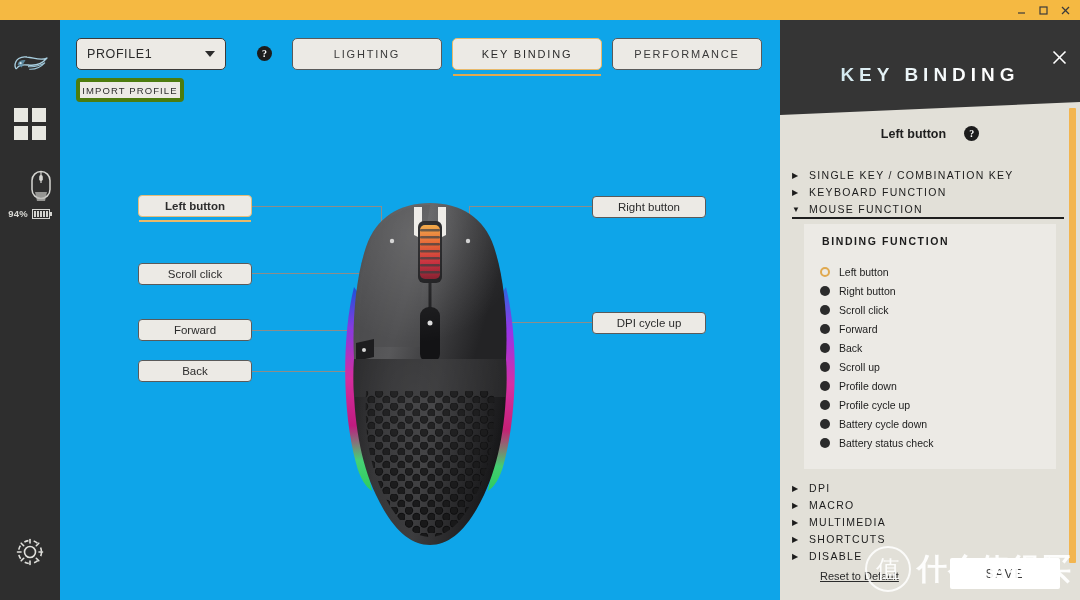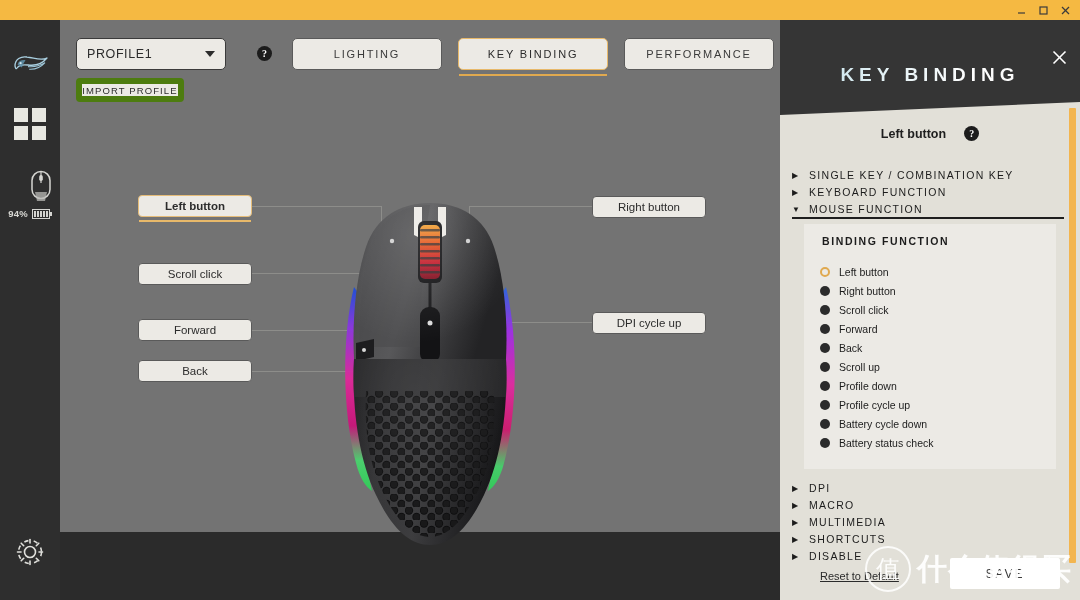--- a/index.html
+++ b/index.html
@@ -34,49 +34,49 @@
   .sb-logo { margin-top: 28px; width: 40px; height: 34px; display:flex; align-items:center; justify-content:center; }
   .sb-grid { margin-top: 26px; display: grid; grid-template-columns: 14px 14px; grid-template-rows: 14px 14px; gap: 4px; cursor: pointer; }
   .sb-grid i { background: #e8e8e2; display: block; }
   .sb-mouse { margin-top: 30px; display: flex; flex-direction: column; align-items: flex-end; }
   .sb-batt-row { display: flex; align-items: center; gap: 4px; margin-top: 4px; }
   .sb-batt-txt { color: #d8d8d4; font-size: 9.5px; letter-spacing: .2px; font-weight: 700; }
   .sb-gear { position: absolute; bottom: 28px; left: 50%; transform: translateX(-50%); cursor: pointer; }
 
   
   .main {
-    position: absolute; left: 60px; top: 20px; width: 720px; height: 512px;
-    background: #737373;
+    position: absolute; left: 60px; top: 20px; width: 720px; height: 580px;
+    background: #0ea5e9;
   }
   .profile-select {
     position: absolute; left: 16px; top: 18px; width: 150px; height: 32px;
     border: 1px solid #3b3b3b; border-radius: 5px; background: #eceae5;
     display: flex; align-items: center; padding: 0 10px; cursor: pointer;
   }
   .profile-select span { font-size: 12.5px; color: #2c2c2c; letter-spacing: .6px; flex: 1; }
   .caret { width: 0; height: 0; border-left: 5px solid transparent; border-right: 5px solid transparent; border-top: 6px solid #2c2c2c; }
 
   .sm-btn {
     position: absolute; left: 16px; width: 108px; height: 24px;
-    border: 6px solid #4d7c0f; border-radius: 4px; background: #eceae5;
+    border: 4px solid #4d7c0f; border-radius: 4px; background: #eceae5;
     display: flex; align-items: center; justify-content: center;
     font-size: 9.5px; letter-spacing: 1.1px; color: #2c2c2c; cursor: pointer;
   }
   .sm-btn.imp { top: 58px; }
   .sm-btn.exp { top: 92px; }
 
   .help-dot {
     position: absolute; width: 15px; height: 15px; border-radius: 50%;
     background: #1c1c1c; color: #fff; font-size: 10px; font-weight: bold;
     display: flex; align-items: center; justify-content: center; cursor: pointer;
     font-family: "Liberation Serif", serif;
   }
   .help-top { left: 197px; top: 26px; }
 
-  .tabs { position: absolute; left: 232px; top: 18px; display: flex; gap: 16px; }
+  .tabs { position: absolute; left: 232px; top: 18px; display: flex; gap: 10px; }
   .tab {
     width: 150px; height: 32px; border: 1px solid #5a5a5a; border-radius: 5px;
     background: #eceae5; display: flex; align-items: center; justify-content: center;
     font-size: 11px; letter-spacing: 1.8px; color: #3a3a3a; cursor: pointer; position: relative;
   }
   .tab.active { border-color: #e8b96a; color: #2b2b2b; }
   .tab.active::after {
     content: ""; position: absolute; left: 0; right: 0; bottom: -7px; height: 2px; background: #e0a94f;
   }
 

